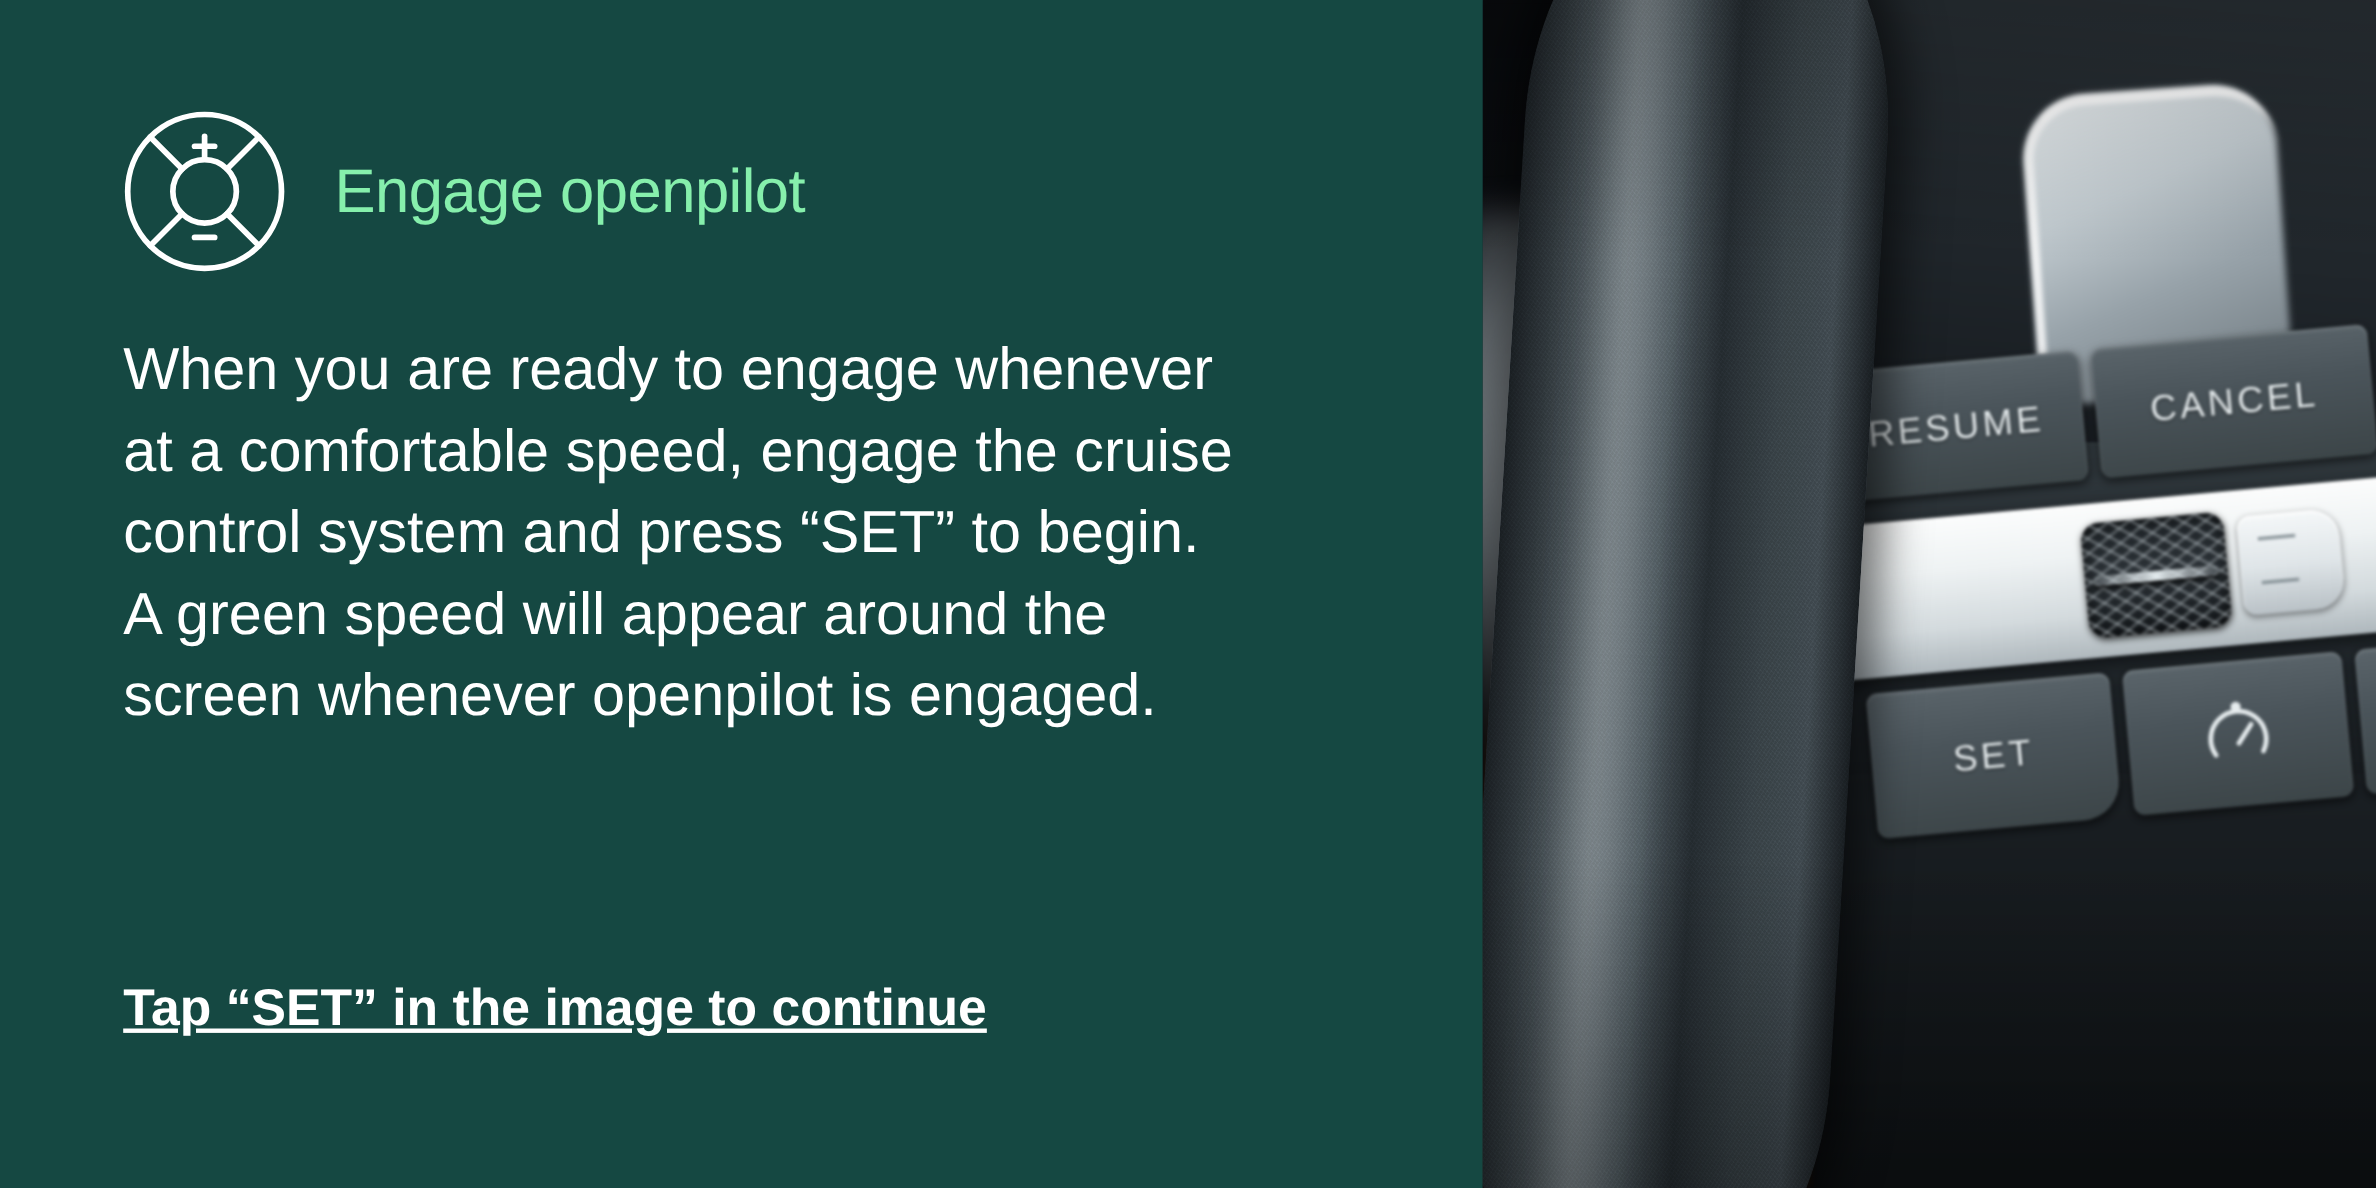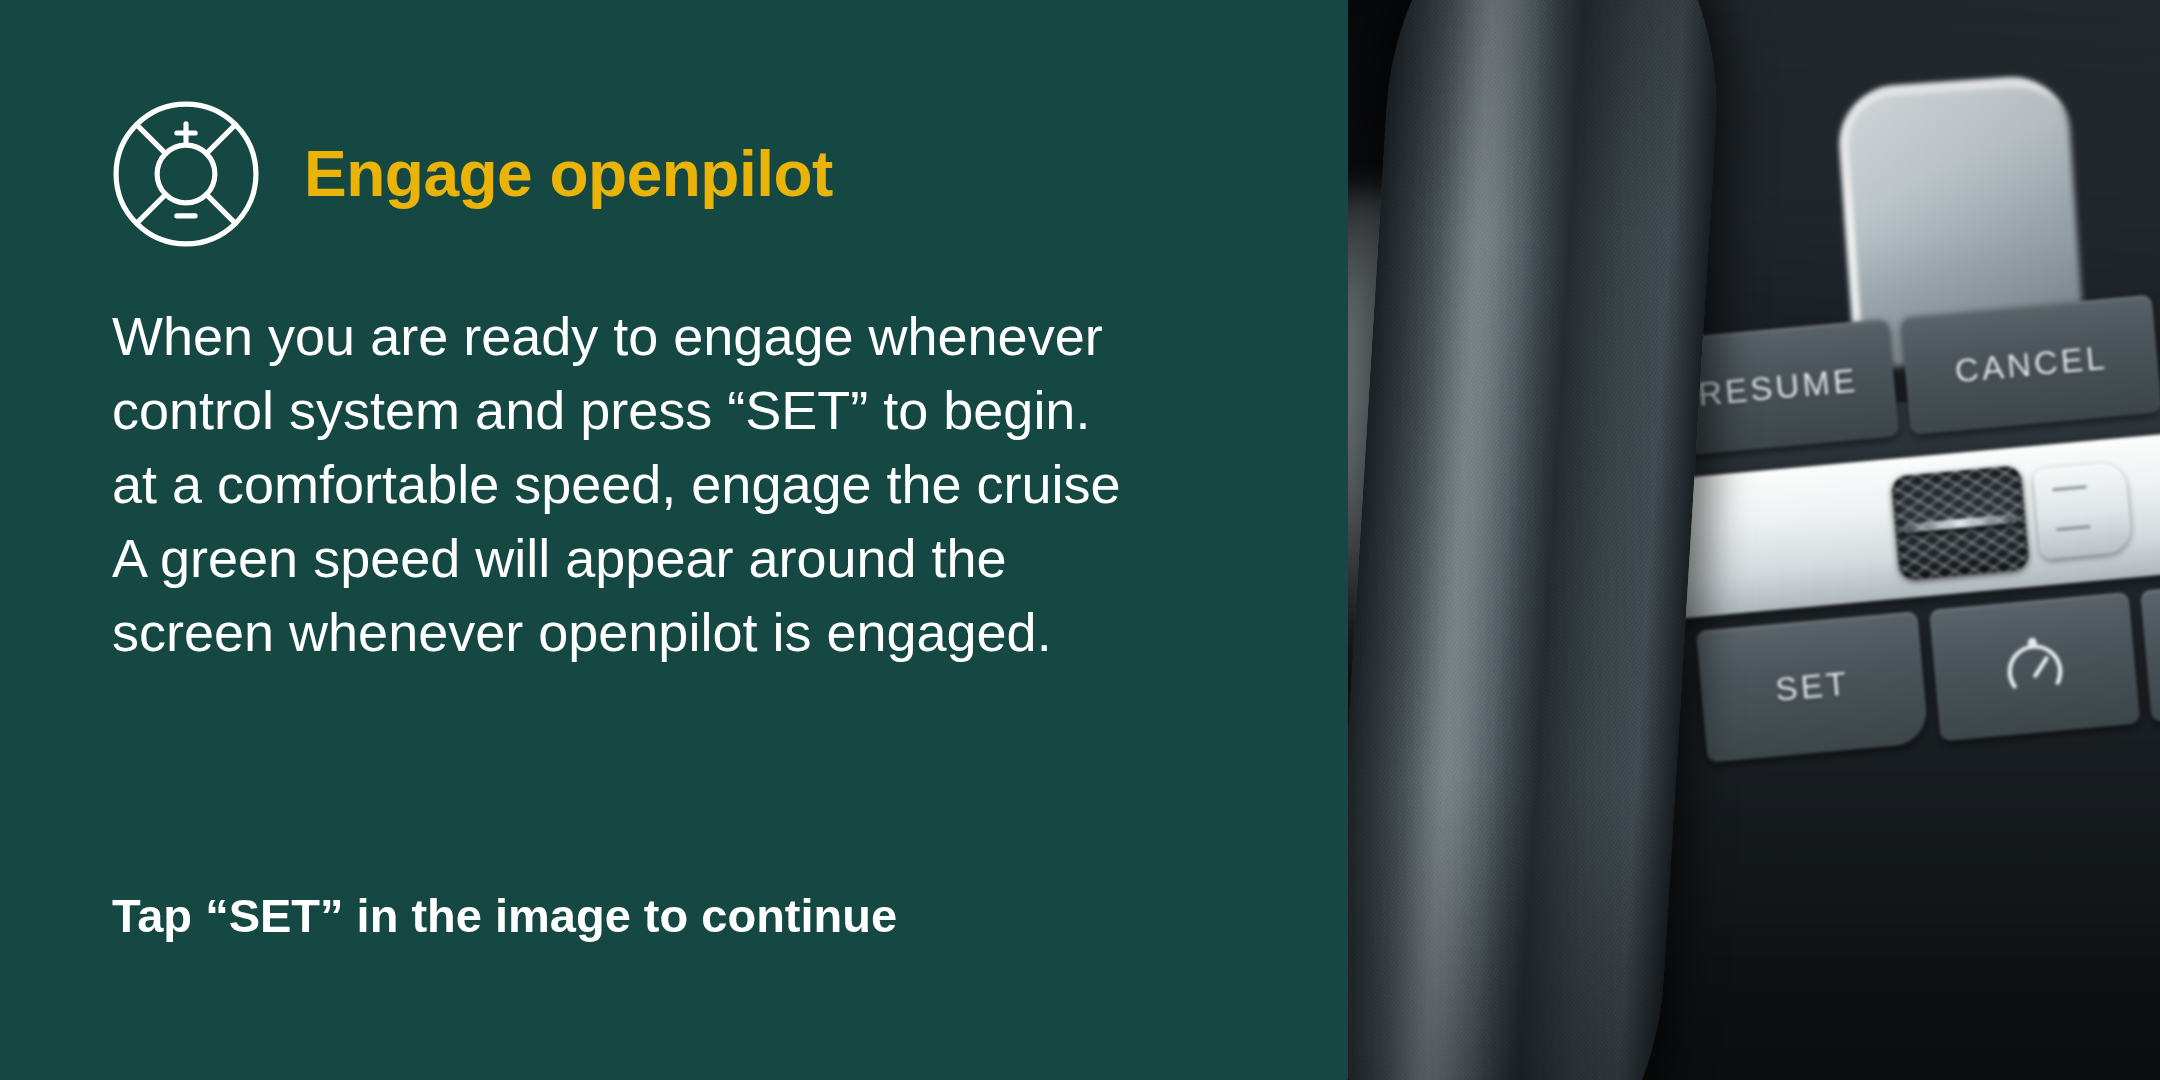--- a/index.html
+++ b/index.html
@@ -21,23 +21,23 @@
   }
 
   
   .header-row {
     position:absolute;
     left:110px; top:98px;
     display:flex; align-items:center; gap:42px;
   }
   .op-icon { width:152px; height:152px; display:block; flex:0 0 152px; }
   .page-title {
-    font-size:64px;
-    font-weight:bold;
-    color:#eab308;
+    font-size:56px;
+    font-weight:normal;
+    color:#86efac;
     letter-spacing:-0.5px;
     line-height:1;
     white-space:nowrap;
   }
 
   
   .body-copy {
     position:absolute;
     left:112px; top:300px;
     width:1180px;
@@ -51,20 +51,21 @@
 
   
   .cta {
     position:absolute;
     left:112px; top:888px;
     font-size:47px;
     font-weight:bold;
     color:#ffffff;
     white-space:nowrap;
     letter-spacing:0px;
+    text-decoration:underline;
   }
 
   
   .photo-panel {
     position:relative;
     width:812px; height:1080px;
     flex:0 0 812px;
     overflow:hidden;
     background:#0b0d10;
   }
@@ -282,22 +283,22 @@
           <line x1="44" y1="23" x2="56" y2="23"></line>
           <line x1="44" y1="77.5" x2="56" y2="77.5"></line>
         </svg>
       </span>
 
       <h1 class="page-title">Engage openpilot</h1>
     </div>
 
     <div class="body-copy">
       <span class="line">When you are ready to engage whenever</span>
+      <span class="line">at a comfortable speed, engage the cruise</span>
       <span class="line">control system and press “SET” to begin.</span>
-      <span class="line">at a comfortable speed, engage the cruise</span>
       <span class="line">A green speed will appear around the</span>
       <span class="line">screen whenever openpilot is engaged.</span>
     </div>
 
     <div class="cta">Tap “SET” in the image to continue</div>
   </section>
 
   <section class="photo-panel">
 
     <div class="bg-cabin"></div>

